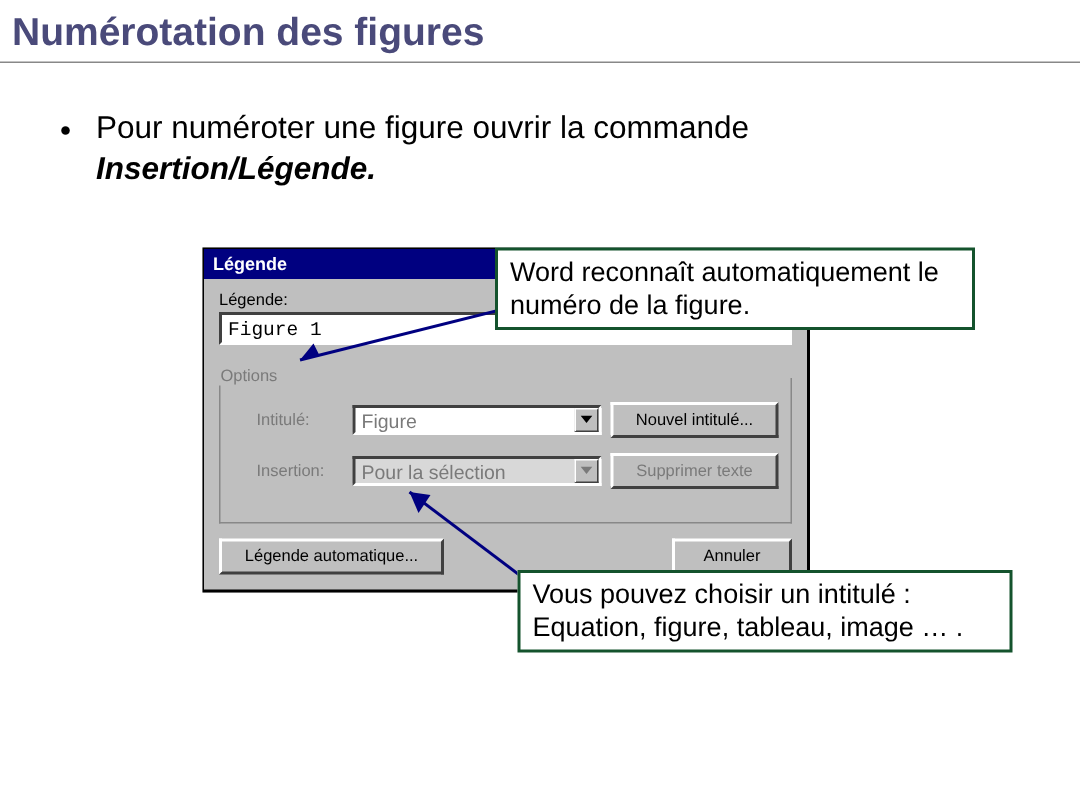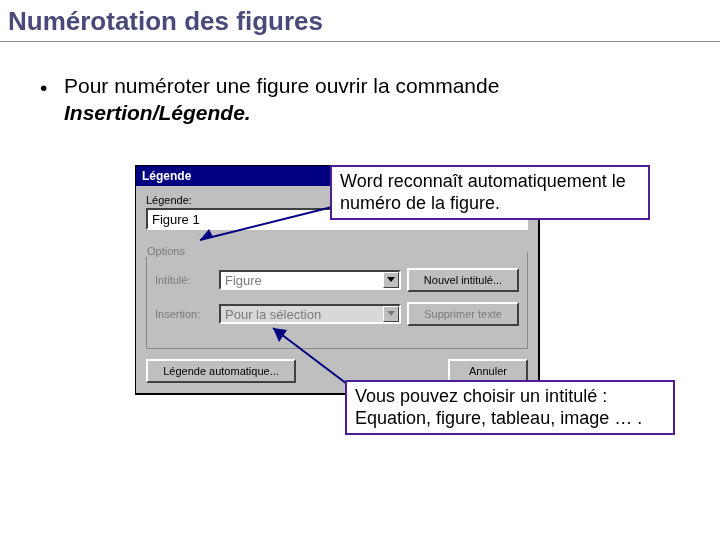--- a/index.html
+++ b/index.html
@@ -73,21 +73,21 @@
   .legend-input {
     margin-top: 2px;
     margin-bottom: 8px;
     width: 100%;
     background: #fff;
     border-top: 2px solid #404040;
     border-left: 2px solid #404040;
     border-right: 2px solid #fff;
     border-bottom: 2px solid #fff;
     padding: 2px 4px;
-    font-family: Liberation Sans, sans-serif;
+    font-family: Liberation Mono, monospace;
     font-size: 13px;
     height: 22px;
   }
   .options-group {
     border: 1px solid #888;
     border-top: none;
     position: relative;
     margin-top: 14px;
     padding: 16px 8px 12px 8px;
   }
@@ -97,20 +97,21 @@
     left: -2px;
     background: #bfbfbf;
     padding: 0 4px 0 2px;
     color: #7a7a7a;
   }
   .options-row {
     display: flex;
     align-items: center;
     gap: 6px;
     margin-bottom: 10px;
+    margin-left: 16px;
   }
   .row-label {
     width: 58px;
     color: #7a7a7a;
   }
   .combo {
     flex: 1;
     display: flex;
     background: #fff;
     border-top: 2px solid #404040;
@@ -167,21 +168,21 @@
   }
   .bottom-right {
     display: flex;
     gap: 8px;
   }
 
   
   .annot {
     position: absolute;
     background: #fff;
-    border: 2px solid #4c1d95;
+    border: 2px solid #14532d;
     padding: 4px 8px;
     font-size: 18px;
     color: #000;
     line-height: 1.2;
   }
   .annot1 { left: 330px; top: 165px; width: 320px; }
   .annot2 { left: 345px; top: 380px; width: 330px; }
 
   .arrow {
     position: absolute;

